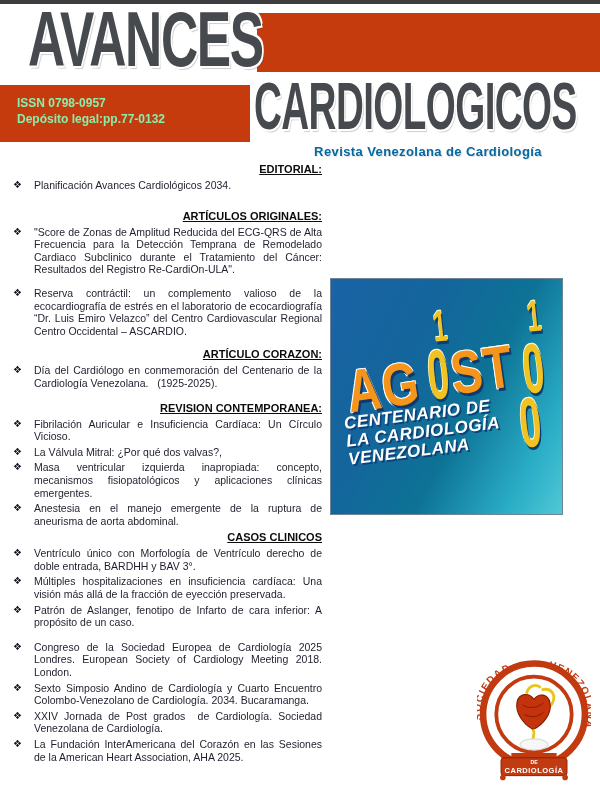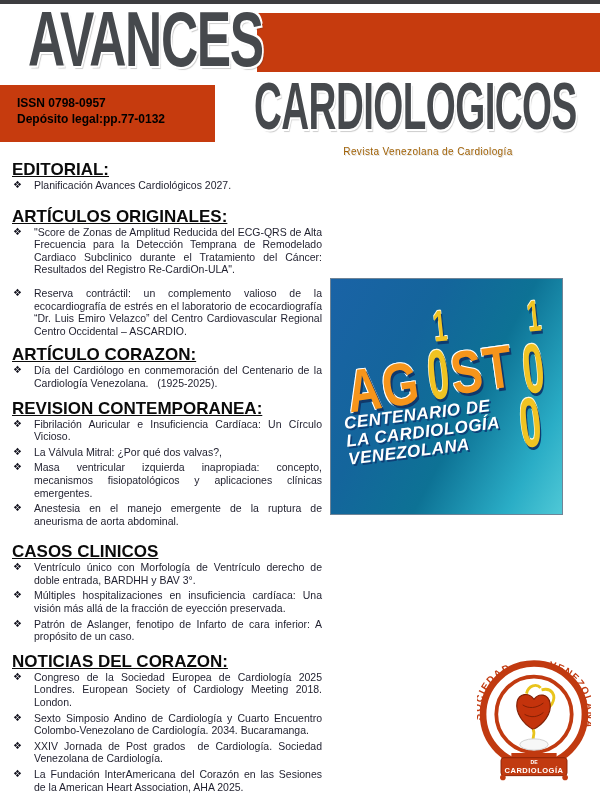--- a/index.html
+++ b/index.html
@@ -2,40 +2,40 @@
 <html><head>
 <meta charset="utf-8">
 <style>
   html,body{margin:0;padding:0;}
   body{width:600px;height:800px;background:#ffffff;font-family:"Liberation Sans",sans-serif;overflow:hidden;}
   .page{position:relative;width:600px;height:800px;background:#fff;}
 
   
   .top-strip{position:absolute;left:0;top:0;width:600px;height:4px;background:#3d3d40;}
   .red-block{position:absolute;left:257px;top:13px;width:343px;height:59px;background:#c63b0e;}
-  .issn-bar{position:absolute;left:0;top:85px;width:215px;height:57px;background:#c63b0e;color:#000000;
+  .issn-bar{position:absolute;left:0;top:85px;width:250px;height:57px;background:#c63b0e;color:#86efac;
             font-weight:bold;font-size:12px;line-height:16px;padding:10px 0 0 17px;box-sizing:border-box;}
   .title{position:absolute;color:#46494d;font-weight:bold;white-space:nowrap;transform-origin:left top;
          text-shadow:-2px -2px 0 #fff,2px -2px 0 #fff,-2px 2px 0 #fff,2px 2px 0 #fff,3px 3px 1px rgba(60,60,60,.25);}
   .title-avances{left:28px;top:0px;font-size:78px;line-height:78px;letter-spacing:-2px;transform:scaleX(.66);}
   .title-cardio{left:254px;top:73px;font-size:66px;line-height:66px;letter-spacing:-1px;transform:scaleX(.585);}
-  .subtitle{position:absolute;left:272px;top:144px;width:312px;text-align:center;color:#a16207;
-            font-size:10px;line-height:15.5px;letter-spacing:.4px;text-shadow:1px 1px 0 #e3e3e3;}
+  .subtitle{position:absolute;left:272px;top:144px;width:312px;text-align:center;color:#0369a1;
+            font-size:13px;line-height:15.5px;letter-spacing:.4px;text-shadow:1px 1px 0 #e3e3e3;font-weight:bold;}
 
   
   .toc{position:absolute;left:12px;top:163px;width:310px;}
-  .sec-h{font-size:17px;font-weight:bold;text-decoration:underline;color:#0b0b0b;line-height:13px;margin:0 0 3px 0;}
+  .sec-h{font-size:11px;font-weight:bold;text-decoration:underline;color:#0b0b0b;line-height:13px;margin:0 0 3px 0;text-align:right;}
   .item{position:relative;padding-left:22px;margin:0 0 3px 0;font-size:10.5px;line-height:12.6px;
         color:#1e1e2d;text-align:justify;}
   .bullet{position:absolute;left:1px;top:0px;font-size:10px;color:#141420;}
   .section:nth-child(2){margin-top:18px;}
   .section:nth-child(2) .item{margin-bottom:11px;}
   .section:nth-child(3){margin-top:3px;}
   .section:nth-child(4){margin-top:12px;}
-  .section:nth-child(5){margin-top:18px;}
+  .section:nth-child(5){margin-top:4px;}
   .section:nth-child(6){margin-top:12px;}
 
   
   .poster{position:absolute;left:330px;top:278px;width:233px;height:237px;border:1px solid #6f8497;
           background:linear-gradient(118deg,#1a63a6 0%,#14659c 32%,#0d7295 58%,#2aadc6 84%,#4fc8d6 100%);
           overflow:hidden;box-sizing:border-box;}
   .pd,.pl{position:absolute;font-weight:bold;transform-origin:left top;line-height:1;}
   .pd{color:#f0c322;transform:rotate(-6deg) scaleX(.55);
       text-shadow:2px 3px 0 #0d3c70,-1px -1px 0 #fff7d9,1px -1px 0 #fff7d9;}
   .pl{color:#f6951b;letter-spacing:2px;transform:rotate(-8deg) scaleX(.78);
@@ -67,21 +67,21 @@
   <div class="title title-avances" style="color: rgb(70, 73, 77);">AVANCES</div>
   <div class="title title-cardio" style="color: rgb(70, 73, 77);">CARDIOLOGICOS</div>
 
   <div class="subtitle">
     <div>Revista Venezolana de Cardiología</div>
   </div>
 
   <div class="toc">
       <div class="section">
         <div class="sec-h">EDITORIAL:</div>
-        <div class="item"><span class="bullet">❖</span><span>Planificación Avances Cardiológicos 2027.</span></div>
+        <div class="item"><span class="bullet">❖</span><span>Planificación Avances Cardiológicos 2034.</span></div>
       </div>
       <div class="section">
         <div class="sec-h">ARTÍCULOS ORIGINALES:</div>
         <div class="item"><span class="bullet">❖</span><span>"Score de Zonas de Amplitud Reducida del ECG-QRS de Alta Frecuencia para la Detección Temprana de Remodelado Cardiaco Subclinico durante el Tratamiento del Cáncer: Resultados del Registro Re-CardiOn-ULA".</span></div>
         <div class="item"><span class="bullet">❖</span><span>Reserva contráctil: un complemento valioso de la ecocardiografía de estrés en el laboratorio de ecocardiografía “Dr. Luis Emiro Velazco” del Centro Cardiovascular Regional Centro Occidental – ASCARDIO.</span></div>
       </div>
       <div class="section">
         <div class="sec-h">ARTÍCULO CORAZON:</div>
         <div class="item"><span class="bullet">❖</span><span>Día del Cardiólogo en conmemoración del Centenario de la Cardiología Venezolana.&nbsp;&nbsp; (1925-2025).</span></div>
       </div>
@@ -92,21 +92,20 @@
         <div class="item"><span class="bullet">❖</span><span>Masa ventricular izquierda inapropiada: concepto, mecanismos fisiopatológicos y aplicaciones clínicas emergentes.</span></div>
         <div class="item"><span class="bullet">❖</span><span>Anestesia en el manejo emergente de la ruptura de aneurisma de aorta abdominal.</span></div>
       </div>
       <div class="section">
         <div class="sec-h">CASOS CLINICOS</div>
         <div class="item"><span class="bullet">❖</span><span>Ventrículo único con Morfología de Ventrículo derecho de doble entrada, BARDHH y BAV 3°.</span></div>
         <div class="item"><span class="bullet">❖</span><span>Múltiples hospitalizaciones en insuficiencia cardíaca: Una visión más allá de la fracción de eyección preservada.</span></div>
         <div class="item"><span class="bullet">❖</span><span>Patrón de Aslanger, fenotipo de Infarto de cara inferior: A propósito de un caso.</span></div>
       </div>
       <div class="section">
-        <div class="sec-h">NOTICIAS DEL CORAZON:</div>
         <div class="item"><span class="bullet">❖</span><span>Congreso de la Sociedad Europea de Cardiología 2025 Londres. European Society of Cardiology Meeting 2018. London.</span></div>
         <div class="item"><span class="bullet">❖</span><span>Sexto Simposio Andino de Cardiología y Cuarto Encuentro Colombo-Venezolano de Cardiología. 2034. Bucaramanga.</span></div>
         <div class="item"><span class="bullet">❖</span><span>XXIV Jornada de Post grados&nbsp; de Cardiología. Sociedad Venezolana de Cardiología.</span></div>
         <div class="item"><span class="bullet">❖</span><span>La Fundación InterAmericana del Corazón en las Sesiones de la American Heart Association, AHA 2025.</span></div>
       </div>
     </div>
 
   <div class="poster">
     <div class="caption">
       <div>CENTENARIO DE</div>

